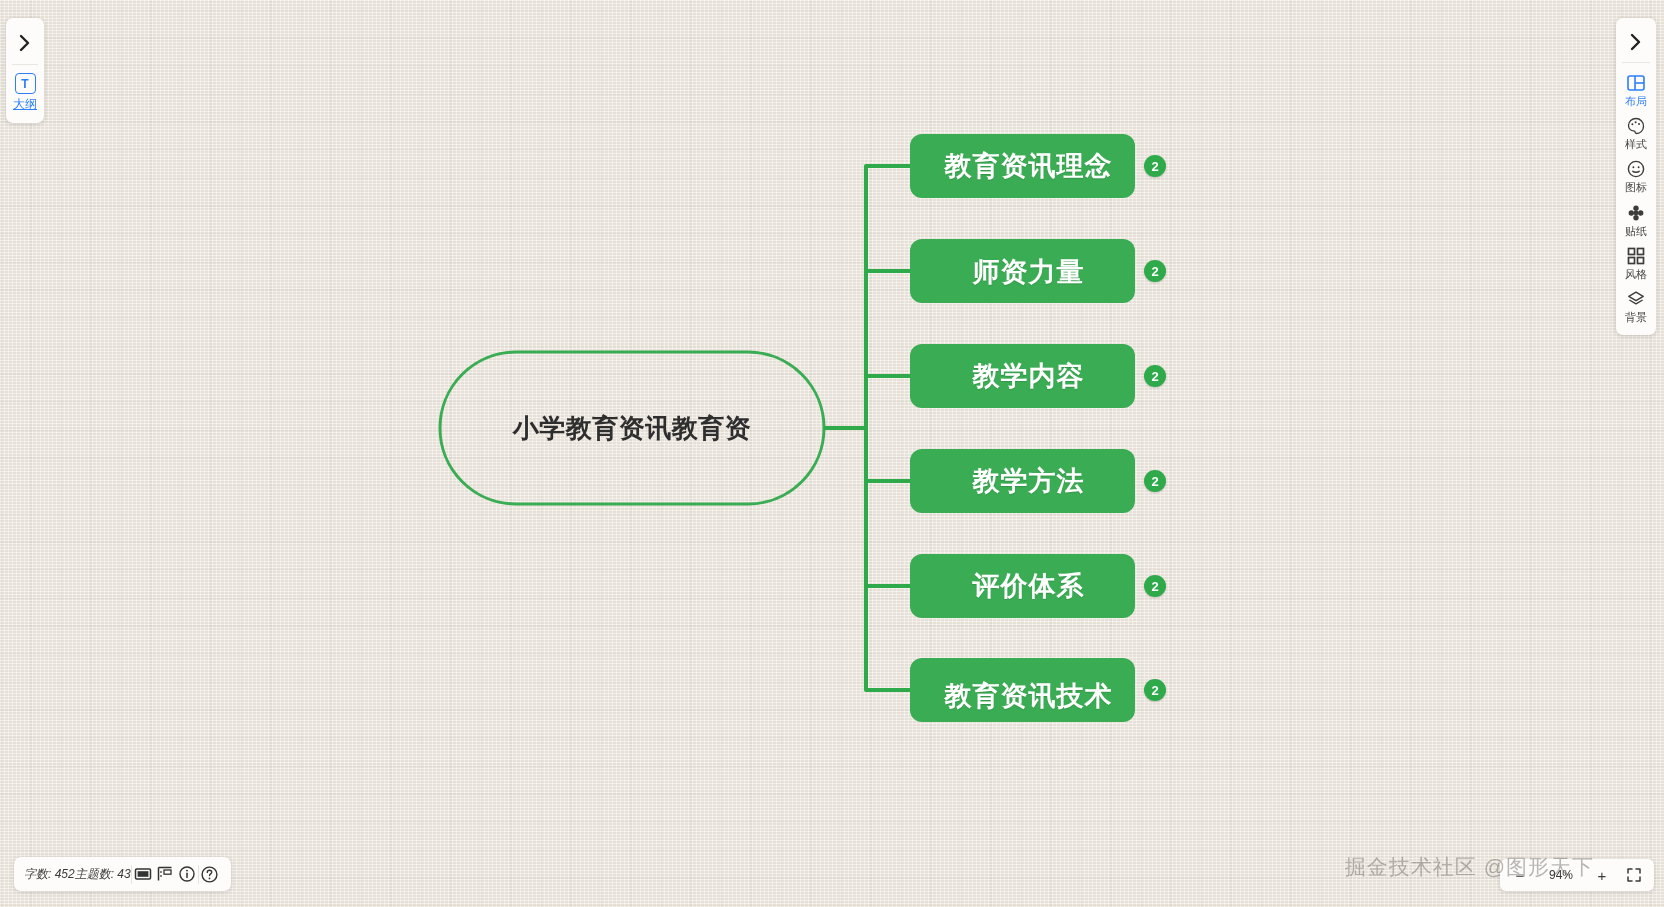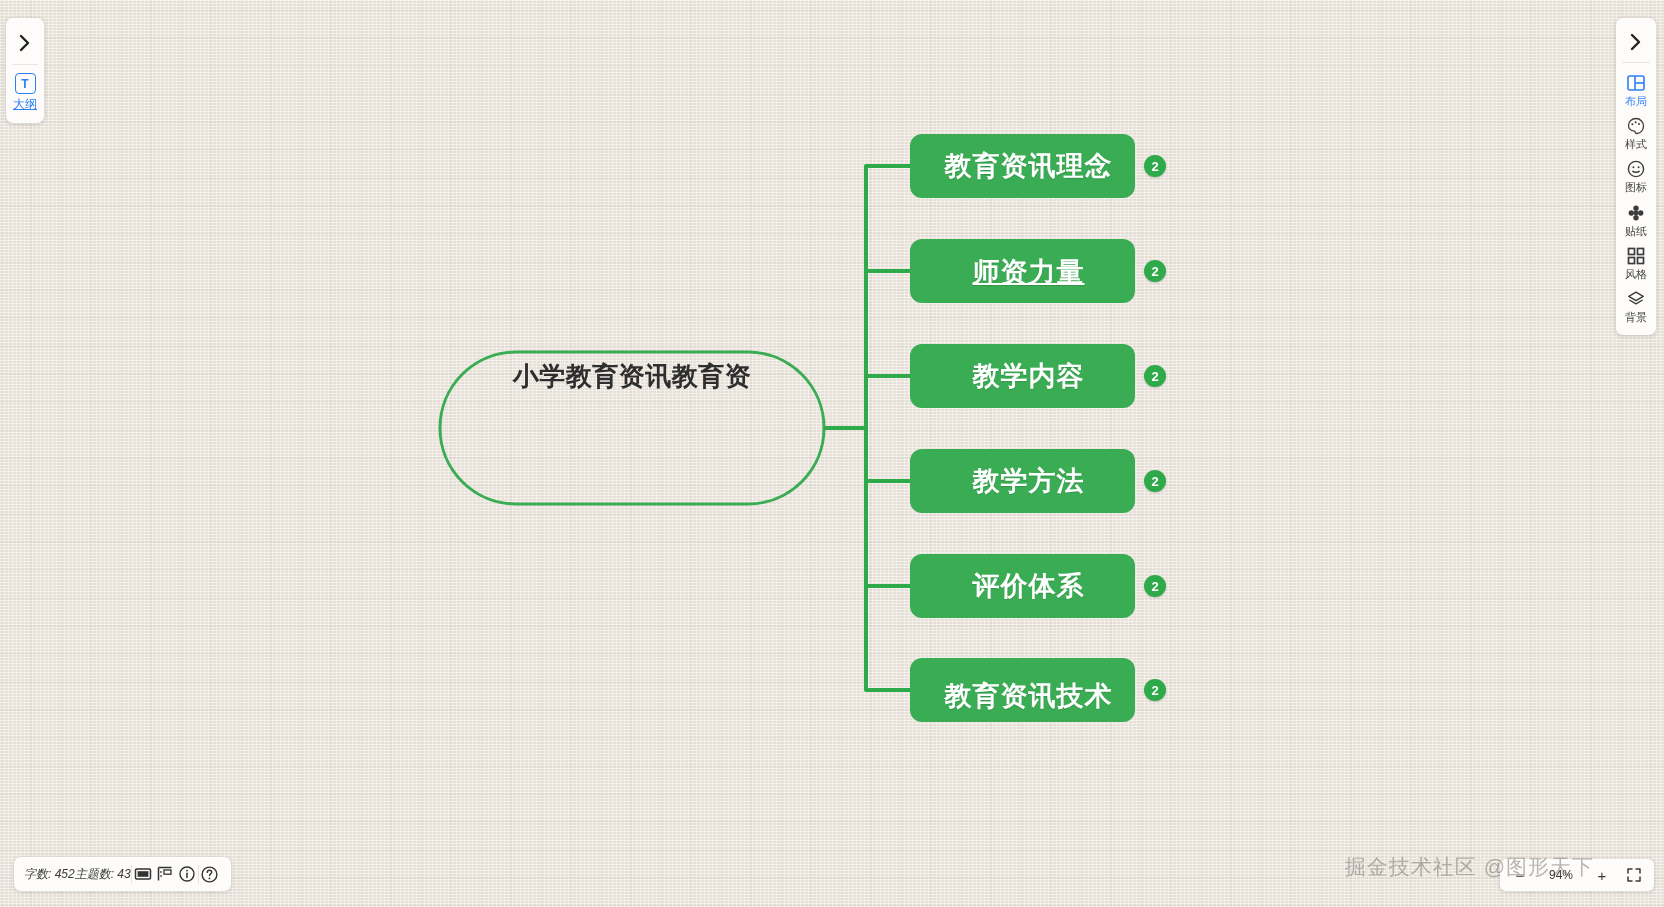--- a/index.html
+++ b/index.html
@@ -43,21 +43,21 @@
     position:absolute;
     width:22px; height:22px; border-radius:50%;
     background:#2faa4b;
     color:#fff; font-size:13px; font-weight:700;
     display:flex; align-items:center; justify-content:center;
     box-shadow:0 1px 2px rgba(0,0,0,0.18);
   }
   .root-text {
     position:absolute;
     left:452px; top:358px; width:360px; height:140px;
-    display:flex; flex-direction:column; align-items:center; 
+    display:flex; flex-direction:column; align-items:center; justify-content:center;
     color:#2e2e2e; font-size:26px; font-weight:700; line-height:1.42;
     text-align:center; letter-spacing:0.5px;
   }
 
   
   #left-panel {
     position:absolute; left:6px; top:18px;
     width:38px;
     background:#fdfcfa;
     border-radius:7px;
@@ -185,21 +185,21 @@
   <rect x="910" y="449" width="225" height="64" rx="12" ry="12" fill="#3aac53"></rect>
   <rect x="910" y="554" width="225" height="64" rx="12" ry="12" fill="#3aac53"></rect>
   <rect x="910" y="658" width="225" height="64" rx="12" ry="12" fill="#3aac53"></rect>
 </svg>
 
 <div class="root-text">
   <span>小学教育资讯教育资</span>
 </div>
 
 <div class="node-label" style="left:910px; top:134px; width:225px; height:64px;">教育资讯理念</div>
-<div class="node-label" style="left:910px; top:239px; width:225px; height:66px;text-decoration:underline;">师资力量</div>
+<div class="node-label" style="left:910px; top:239px; width:225px; height:66px;">师资力量</div>
 <div class="node-label" style="left:910px; top:344px; width:225px; height:64px;font-family:Liberation Mono, monospace;">教学内容</div>
 <div class="node-label" style="left:910px; top:449px; width:225px; height:64px;">教学方法</div>
 <div class="node-label" style="left:910px; top:554px; width:225px; height:64px;font-family:Liberation Mono, monospace;">评价体系</div>
 <div class="node-label" style="left:910px; top:658px; width:225px; height:76px;">教育资讯技术</div>
 
 <div class="badge-num" style="left:1144px; top:155px;">2</div>
 <div class="badge-num" style="left:1144px; top:260px;">2</div>
 <div class="badge-num" style="left:1144px; top:365px;">2</div>
 <div class="badge-num" style="left:1144px; top:470px;">2</div>
 <div class="badge-num" style="left:1144px; top:575px;">2</div>

